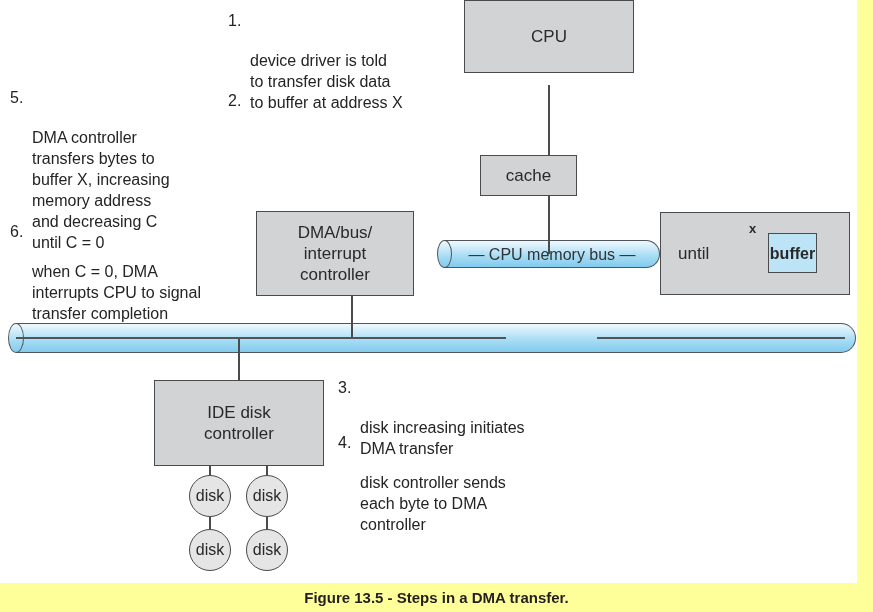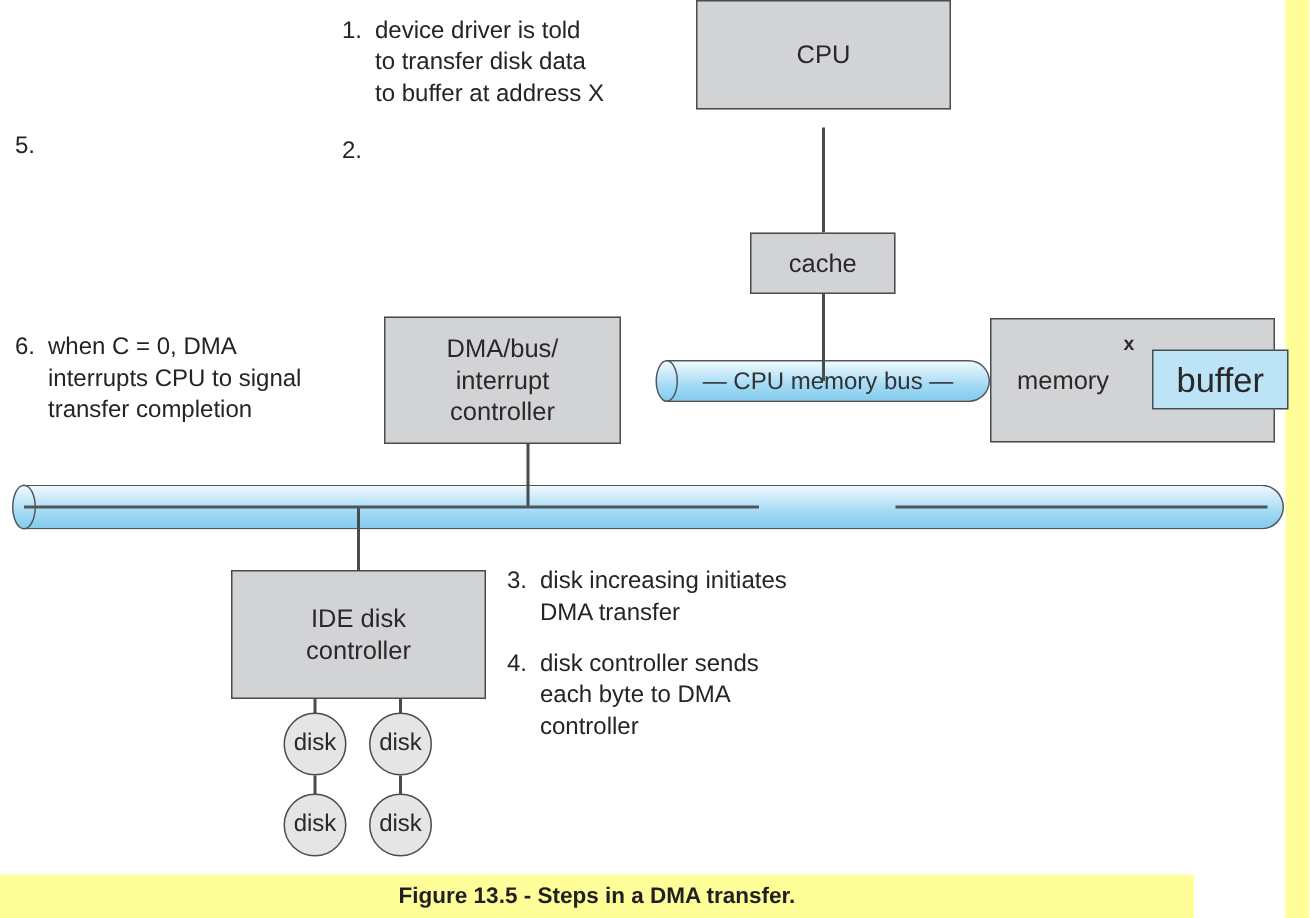--- a/index.html
+++ b/index.html
@@ -21,30 +21,30 @@
   .busline{position:absolute;height:2px;background:#4f555a;z-index:3;}
   
   .vline{position:absolute;width:2px;background:#4a4b4d;z-index:3;}
   
   .disk{position:absolute;width:42px;height:42px;border-radius:50%;background:#e5e5e5;
         border:1.5px solid #4a4b4d;display:flex;align-items:center;justify-content:center;
         font-size:16px;color:#29292b;z-index:4;box-sizing:border-box;}
   
   .note{position:absolute;display:flex;font-size:16px;line-height:21px;color:#242426;z-index:4;}
   .note-num{width:22px;flex:0 0 22px;}
-  .note-text{white-space:pre-line;}
+  .note-text{white-space:pre-line;margin-top:40px;}
   
-  .buffer-box{position:absolute;left:107px;top:20px;width:91px;height:40px;background:#bde4f6;
+  .buffer-box{position:absolute;left:107px;top:20px;width:49px;height:40px;background:#bde4f6;
         border:1.5px solid #4a4b4d;display:flex;align-items:center;justify-content:center;
-        font-size:23px;box-sizing:border-box;}
+        font-size:16px;box-sizing:border-box;font-weight:bold;}
   .mem-sup{position:absolute;left:88px;top:5px;font-size:13px;font-weight:bold;color:#29292b;}
   .mem-word{position:absolute;left:17px;top:0;height:100%;display:flex;align-items:center;font-size:17px;}
   
   .ystrip{position:absolute;right:0;top:0;width:16px;height:612px;background:#ffff99;z-index:1;}
-  .caption-bar{position:absolute;left:0;top:583px;width:796px;height:29px;background:#ffff99;
+  .caption-bar{position:absolute;left:0;top:583px;width:873px;height:29px;background:#ffff99;
         display:flex;align-items:center;justify-content:center;z-index:6;}
   .caption-text{font-size:15px;font-weight:bold;color:#231f20;}
 </style>
 </head>
 <body>
 
 <div id="fig">
 
   <div class="ystrip"></div>
   <div class="caption-bar">
@@ -64,28 +64,28 @@
   <div class="bus-cap" style="left:437px;top:240px;width:15px;height:28px;"></div>
   <div class="bus-label" style="left:452px;top:246px;width:200px;">— CPU memory bus —</div>
 
   <div class="bus-body" style="left:16px;top:323px;width:840px;height:30px;border-radius:0 15px 15px 0;"></div>
   <div class="bus-cap" style="left:8px;top:323px;width:16px;height:30px;"></div>
   <div class="busline" style="left:16px;top:337px;width:490px;"></div>
   <div class="busline" style="left:597px;top:337px;width:248px;"></div>
 
   <div class="gbox" style="left:464px;top:0;width:170px;height:73px;">CPU</div>
 
-  <div class="gbox" style="left:500px;top:155px;width:97px;height:41px;">cache</div>
+  <div class="gbox" style="left:480px;top:155px;width:97px;height:41px;">cache</div>
 
   <div class="gbox multiline" style="left:256px;top:211px;width:158px;height:85px;">DMA/bus/
 interrupt
 controller</div>
 
   <div class="gbox" style="left:660px;top:212px;width:190px;height:83px;">
-    <span class="mem-word">memory</span>
+    <span class="mem-word">until</span>
     <span class="mem-sup">x</span>
     <div class="buffer-box">buffer</div>
   </div>
 
   <div class="gbox multiline" style="left:154px;top:380px;width:170px;height:86px;">IDE disk
 controller</div>
 
   <div class="disk" style="left:189px;top:475px;">disk</div>
   <div class="disk" style="left:246px;top:475px;">disk</div>
   <div class="disk" style="left:189px;top:529px;">disk</div>
@@ -110,20 +110,26 @@
 
   <div class="note" style="left:338px;top:432px;width:230px;">
     <span class="note-num">4.</span>
     <div class="note-text">disk controller sends
 each byte to DMA
 controller</div>
   </div>
 
   <div class="note" style="left:10px;top:87px;width:220px;">
     <span class="note-num">5.</span>
+    <div class="note-text">DMA controller
+transfers bytes to
+buffer X, increasing
+memory address
+and decreasing C
+until C = 0</div>
   </div>
 
   <div class="note" style="left:10px;top:221px;width:250px;">
     <span class="note-num">6.</span>
     <div class="note-text">when C = 0, DMA
 interrupts CPU to signal
 transfer completion</div>
   </div>
 
 </div>

